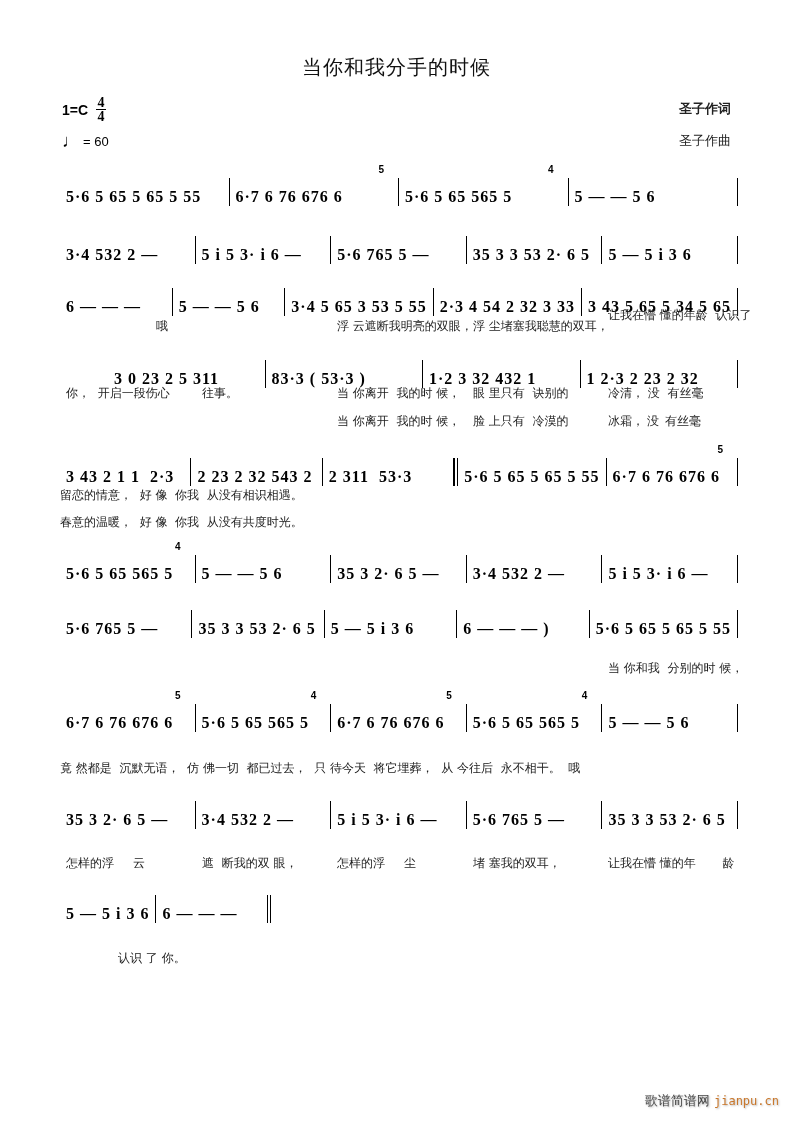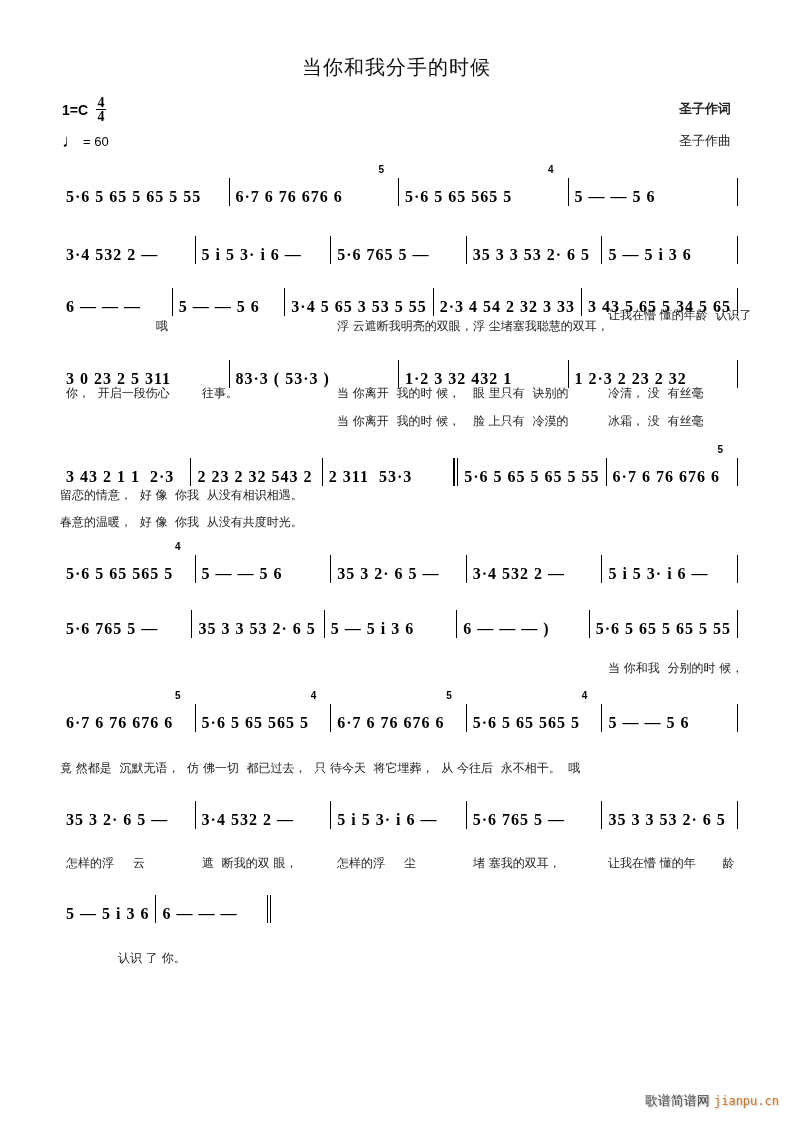--- a/index.html
+++ b/index.html
@@ -102,41 +102,41 @@
       </div>
       <div class="measure" style="flex: 1 1 0px;">
         <span class="notes">3 43 5 65 5 34 5 65</span>
       </div>
     </div>
     <div class="lyric" style="top: 318px; left: 156px;">哦</div>
     <div class="lyric" style="top: 318px; left: 337px;">浮 云遮断我明亮的双眼，</div>
     <div class="lyric" style="top: 318px; left: 473px;">浮 尘堵塞我聪慧的双耳，</div>
     <div class="lyric" style="top: 307px; left: 608px;">让我在懵 懂的年龄  认识了</div>
     <div class="staff" style="top: 362px;">
-      <div class="measure" style="flex: 1 1 0px;">
+      <div class="measure" style="flex: 1 1 0px; margin-left: 48px;">
         <span class="notes">3 0 23 2 5 311</span>
       </div>
       <div class="measure" style="flex: 1 1 0px;">
         <span class="notes">83·3 ( 53·3 )</span>
       </div>
       <div class="measure" style="flex: 1 1 0px;">
         <span class="notes">1·2 3 32 432 1</span>
       </div>
       <div class="measure" style="flex: 1 1 0px;">
         <span class="notes">1 2·3 2 23 2 32</span>
       </div>
     </div>
     <div class="lyric" style="top: 385px; left: 66px;">你，  开启一段伤心</div>
     <div class="lyric" style="top: 385px; left: 202px;">往事。</div>
     <div class="lyric" style="top: 385px; left: 337px;">当 你离开  我的时 候，</div>
     <div class="lyric" style="top: 385px; left: 473px;">眼 里只有  诀别的</div>
     <div class="lyric" style="top: 385px; left: 608px;">冷清， 没  有丝毫</div>
     <div class="lyric" style="top: 413px; left: 337px;">当 你离开  我的时 候，</div>
     <div class="lyric" style="top: 413px; left: 473px;">脸 上只有  冷漠的</div>
-    <div class="lyric" style="top: 413px; left: 608px;">冰霜， 没  有丝毫</div>
+    <div class="lyric" style="top: 413px; left: 608px; font-family: Liberation Serif, serif;">冰霜， 没  有丝毫</div>
     <div class="staff" style="top: 460px;">
       <div class="measure" style="flex: 1 1 0px;">
         <span class="notes">3 43 2 1 1  2·3</span>
       </div>
       <div class="measure" style="flex: 1 1 0px;">
         <span class="notes">2 23 2 32 543 2</span>
       </div>
       <div class="measure" style="flex: 1 1 0px;">
         <span class="notes">2 311  53·3</span>
       </div>

